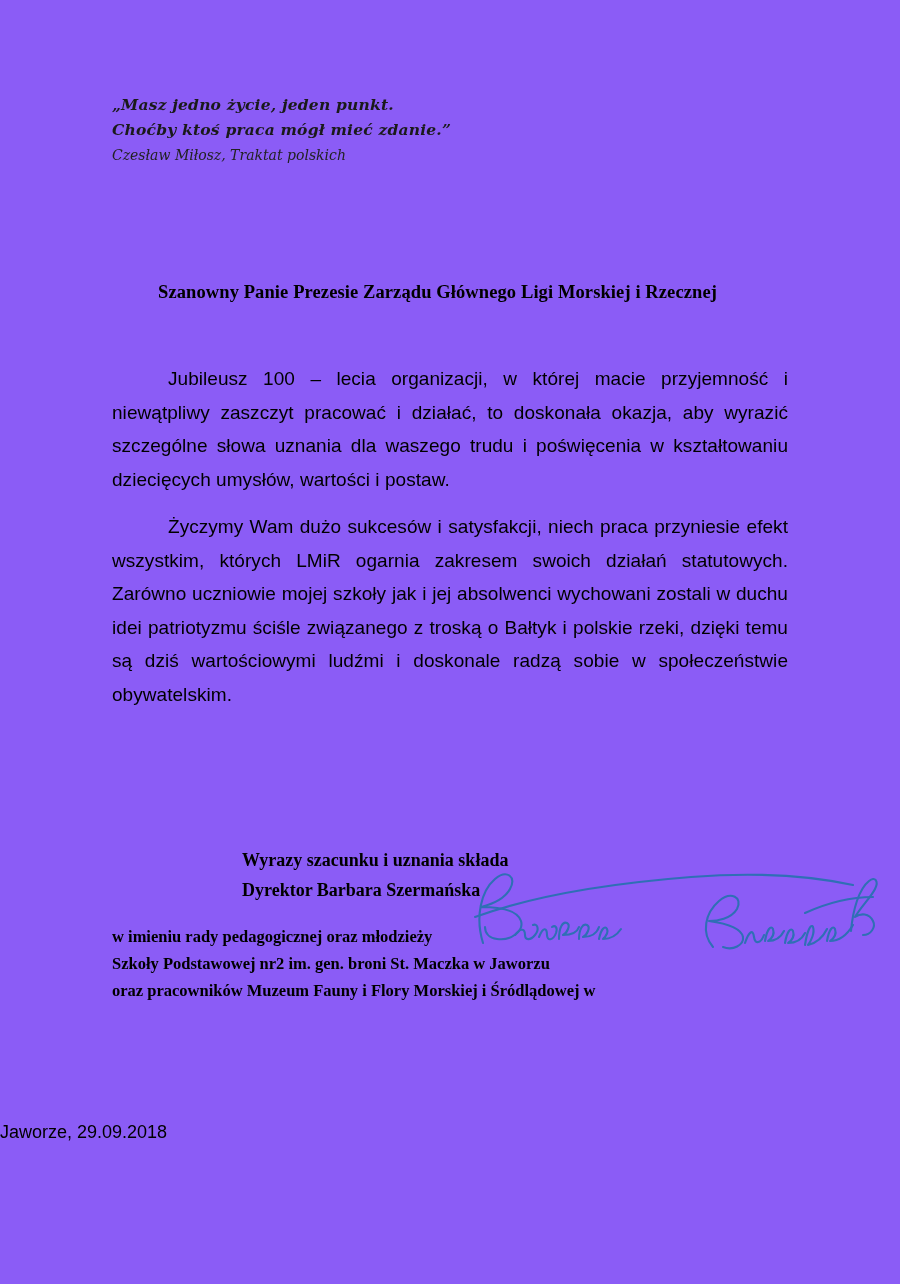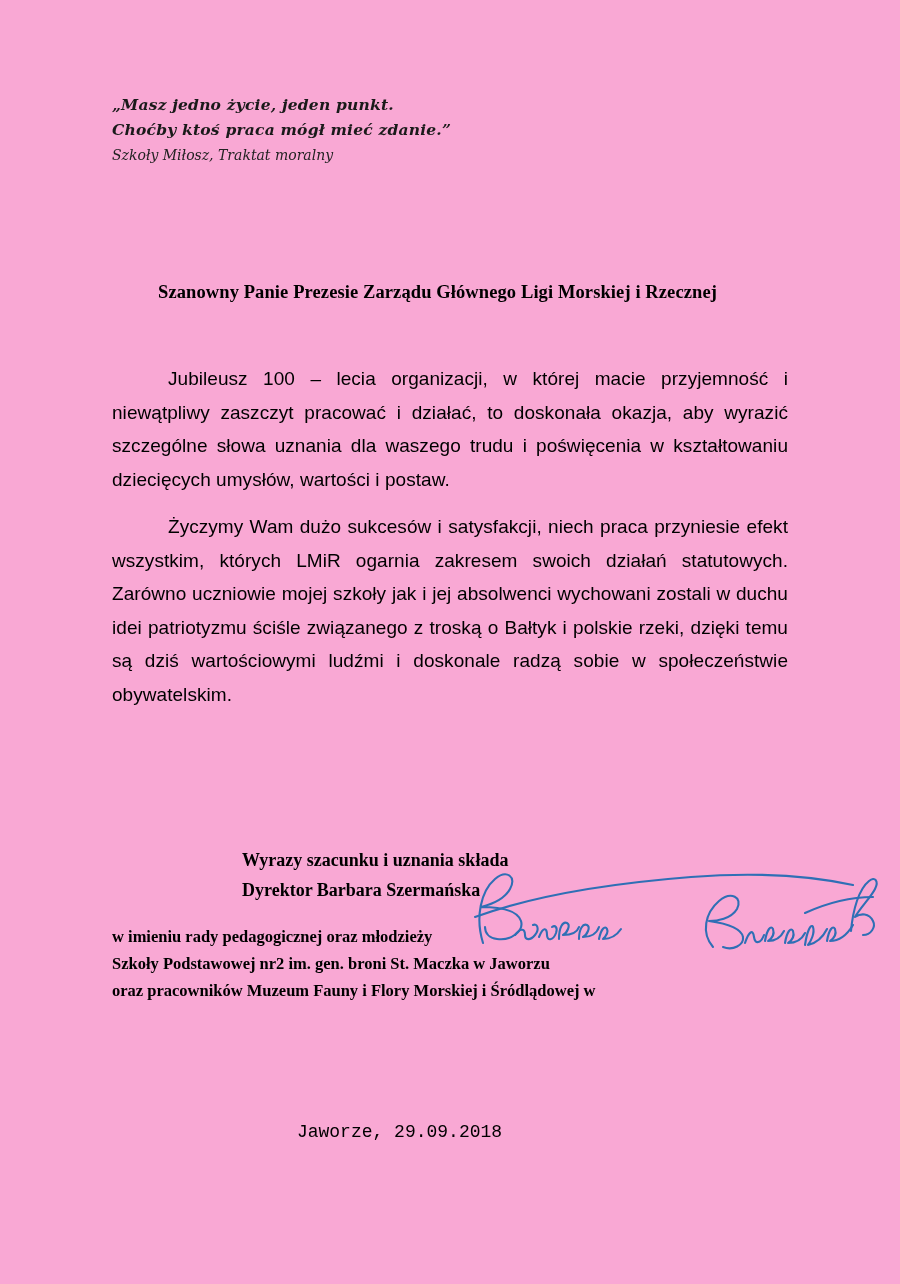--- a/index.html
+++ b/index.html
@@ -12,21 +12,21 @@
     height: 1284px;
     position: relative;
     font-family: "Liberation Serif", serif;
     color: #000000;
     overflow: hidden;
   }
 
   .page {
     position: absolute;
     inset: 0;
-    background: #f9a8d4;
+    background: #8b5cf6;
   }
 
   
   .epigraph {
     position: absolute;
     left: 112px;
     top: 92px;
     width: 520px;
   }
   .epigraph-line {
@@ -124,34 +124,34 @@
   .signature svg {
     display: block;
   }
 
   
   .placedate {
     position: absolute;
     left: 0;
     top: 1122px;
     width: 799px;
-    text-align: center;
-    font-family: Liberation Mono, monospace;
+    text-align: left;
+    font-family: Liberation Sans, sans-serif;
     font-size: 18px;
   }
 </style>
 </head>
 <body>
 
 <div class="page">
 
   <div class="epigraph">
     <div class="epigraph-line">„Masz jedno życie, jeden punkt.</div>
     <div class="epigraph-line">Choćby ktoś praca mógł mieć zdanie.”</div>
-    <div class="epigraph-source">Szkoły Miłosz, Traktat moralny</div>
+    <div class="epigraph-source">Czesław Miłosz, Traktat polskich</div>
   </div>
 
   <div class="salutation">Szanowny Panie Prezesie Zarządu Głównego Ligi Morskiej i Rzecznej</div>
 
   <div class="body-text">
     <p class="para">Jubileusz 100 – lecia organizacji, w której macie przyjemność  i niewątpliwy zaszczyt pracować i działać, to doskonała okazja, aby wyrazić szczególne słowa uznania dla waszego trudu i poświęcenia w kształtowaniu dziecięcych umysłów, wartości i postaw.</p>
     <p class="para">Życzymy Wam dużo sukcesów i satysfakcji, niech praca przyniesie efekt wszystkim, których LMiR ogarnia zakresem swoich działań statutowych. Zarówno uczniowie mojej szkoły jak i jej absolwenci wychowani zostali w duchu idei patriotyzmu ściśle związanego z troską o Bałtyk i polskie rzeki, dzięki temu są dziś wartościowymi ludźmi i doskonale radzą sobie w społeczeństwie obywatelskim.</p>
   </div>
 
   <div class="closing">

